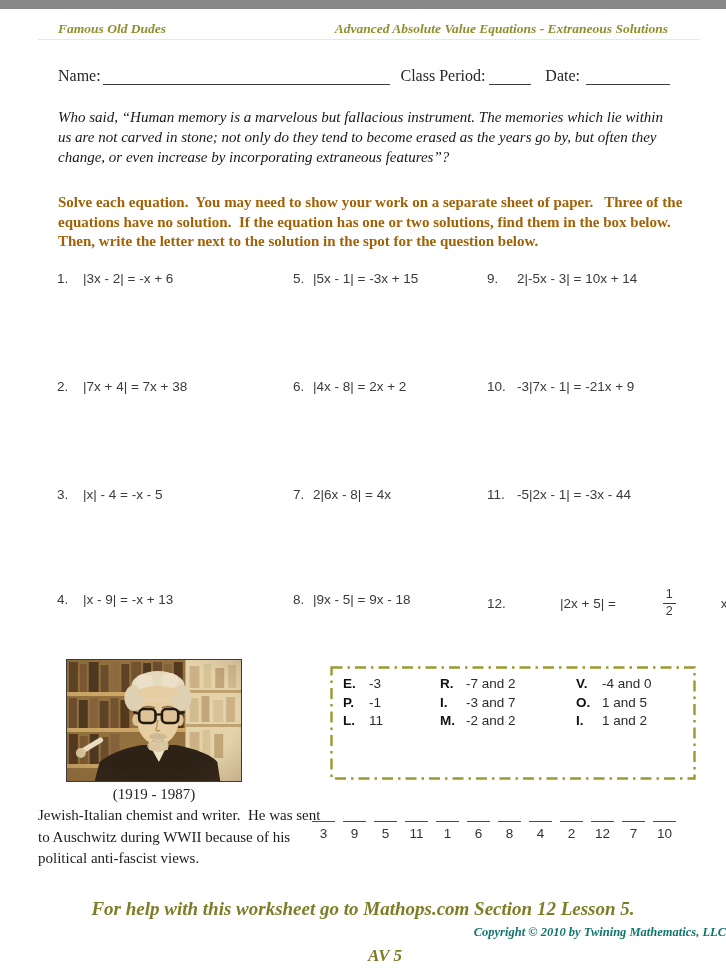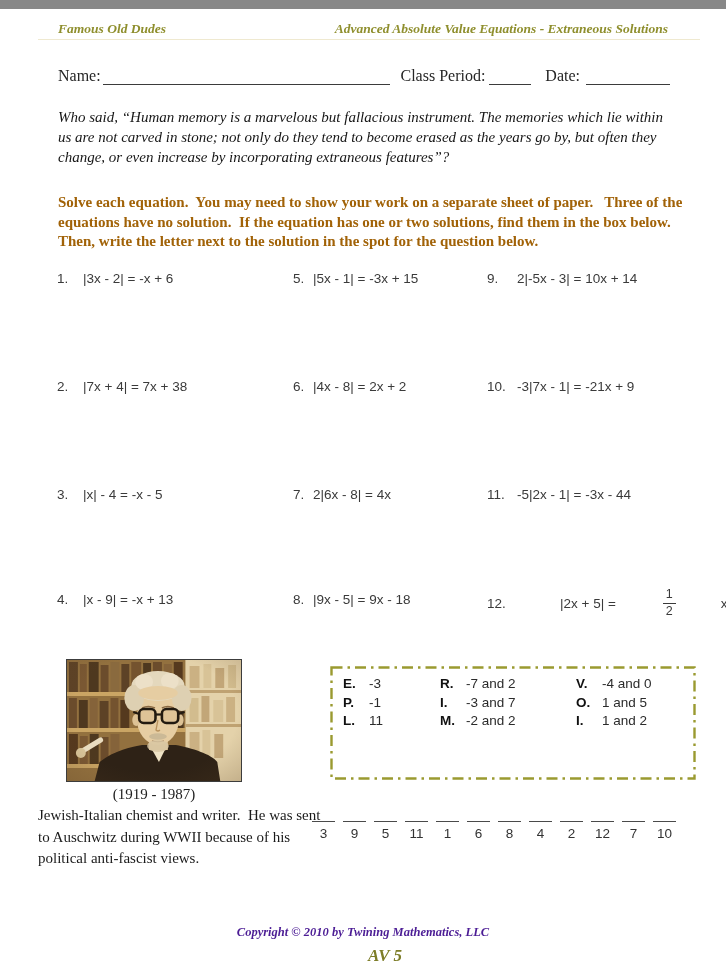--- a/index.html
+++ b/index.html
@@ -55,22 +55,22 @@
     font-size:14px;color:#2b2b2b;white-space:pre-wrap;}
   .blankline .bl-label{font-weight:bold;color:#111;}
   
   .blanks{position:absolute;left:311px;top:812px;display:flex;gap:6px;}
   .bcell{width:25px;text-align:center;font-family:"Liberation Sans",sans-serif;
     font-size:13.5px;color:#333;}
   .bline{height:0;border-top:1.5px solid #4a4a4a;margin:0 1px 4px;}
   
   .f-help{position:absolute;left:0;right:0;top:889px;text-align:center;
     font:bold italic 19px "Liberation Serif",serif;color:#7d7d28;}
-  .f-copy{position:absolute;left:0;right:0;top:916px;text-align:center;
-    font:bold italic 12.5px "Liberation Serif",serif;color:#4c1d95;}
+  .f-copy{position:absolute;left:0;right:0;top:916px;text-align:right;
+    font:bold italic 12.5px "Liberation Serif",serif;color:#0f766e;}
   .f-code{position:absolute;left:0;right:0;top:937px;text-align:center;
     font:bold italic 17px "Liberation Serif",serif;color:#7d7d28;padding-left:44px;}
 </style>
 </head>
 <body>
 
 <div class="page">
 
   <div class="hdr-left">Famous Old Dudes</div>
   <div class="hdr-right">Advanced Absolute Value Equations - Extraneous Solutions</div>
@@ -330,16 +330,17 @@
     <div class="bcell">
         <div class="bline"></div>
         <div>7</div>
       </div>
     <div class="bcell">
         <div class="bline"></div>
         <div>10</div>
       </div>
   </div>
 
+  <div class="f-help">For help with this worksheet go to Mathops.com Section 12 Lesson 5.</div>
   <div class="f-copy">Copyright © 2010 by Twining Mathematics, LLC</div>
   <div class="f-code">AV 5</div>
 
 </div>
 
 </body></html>

